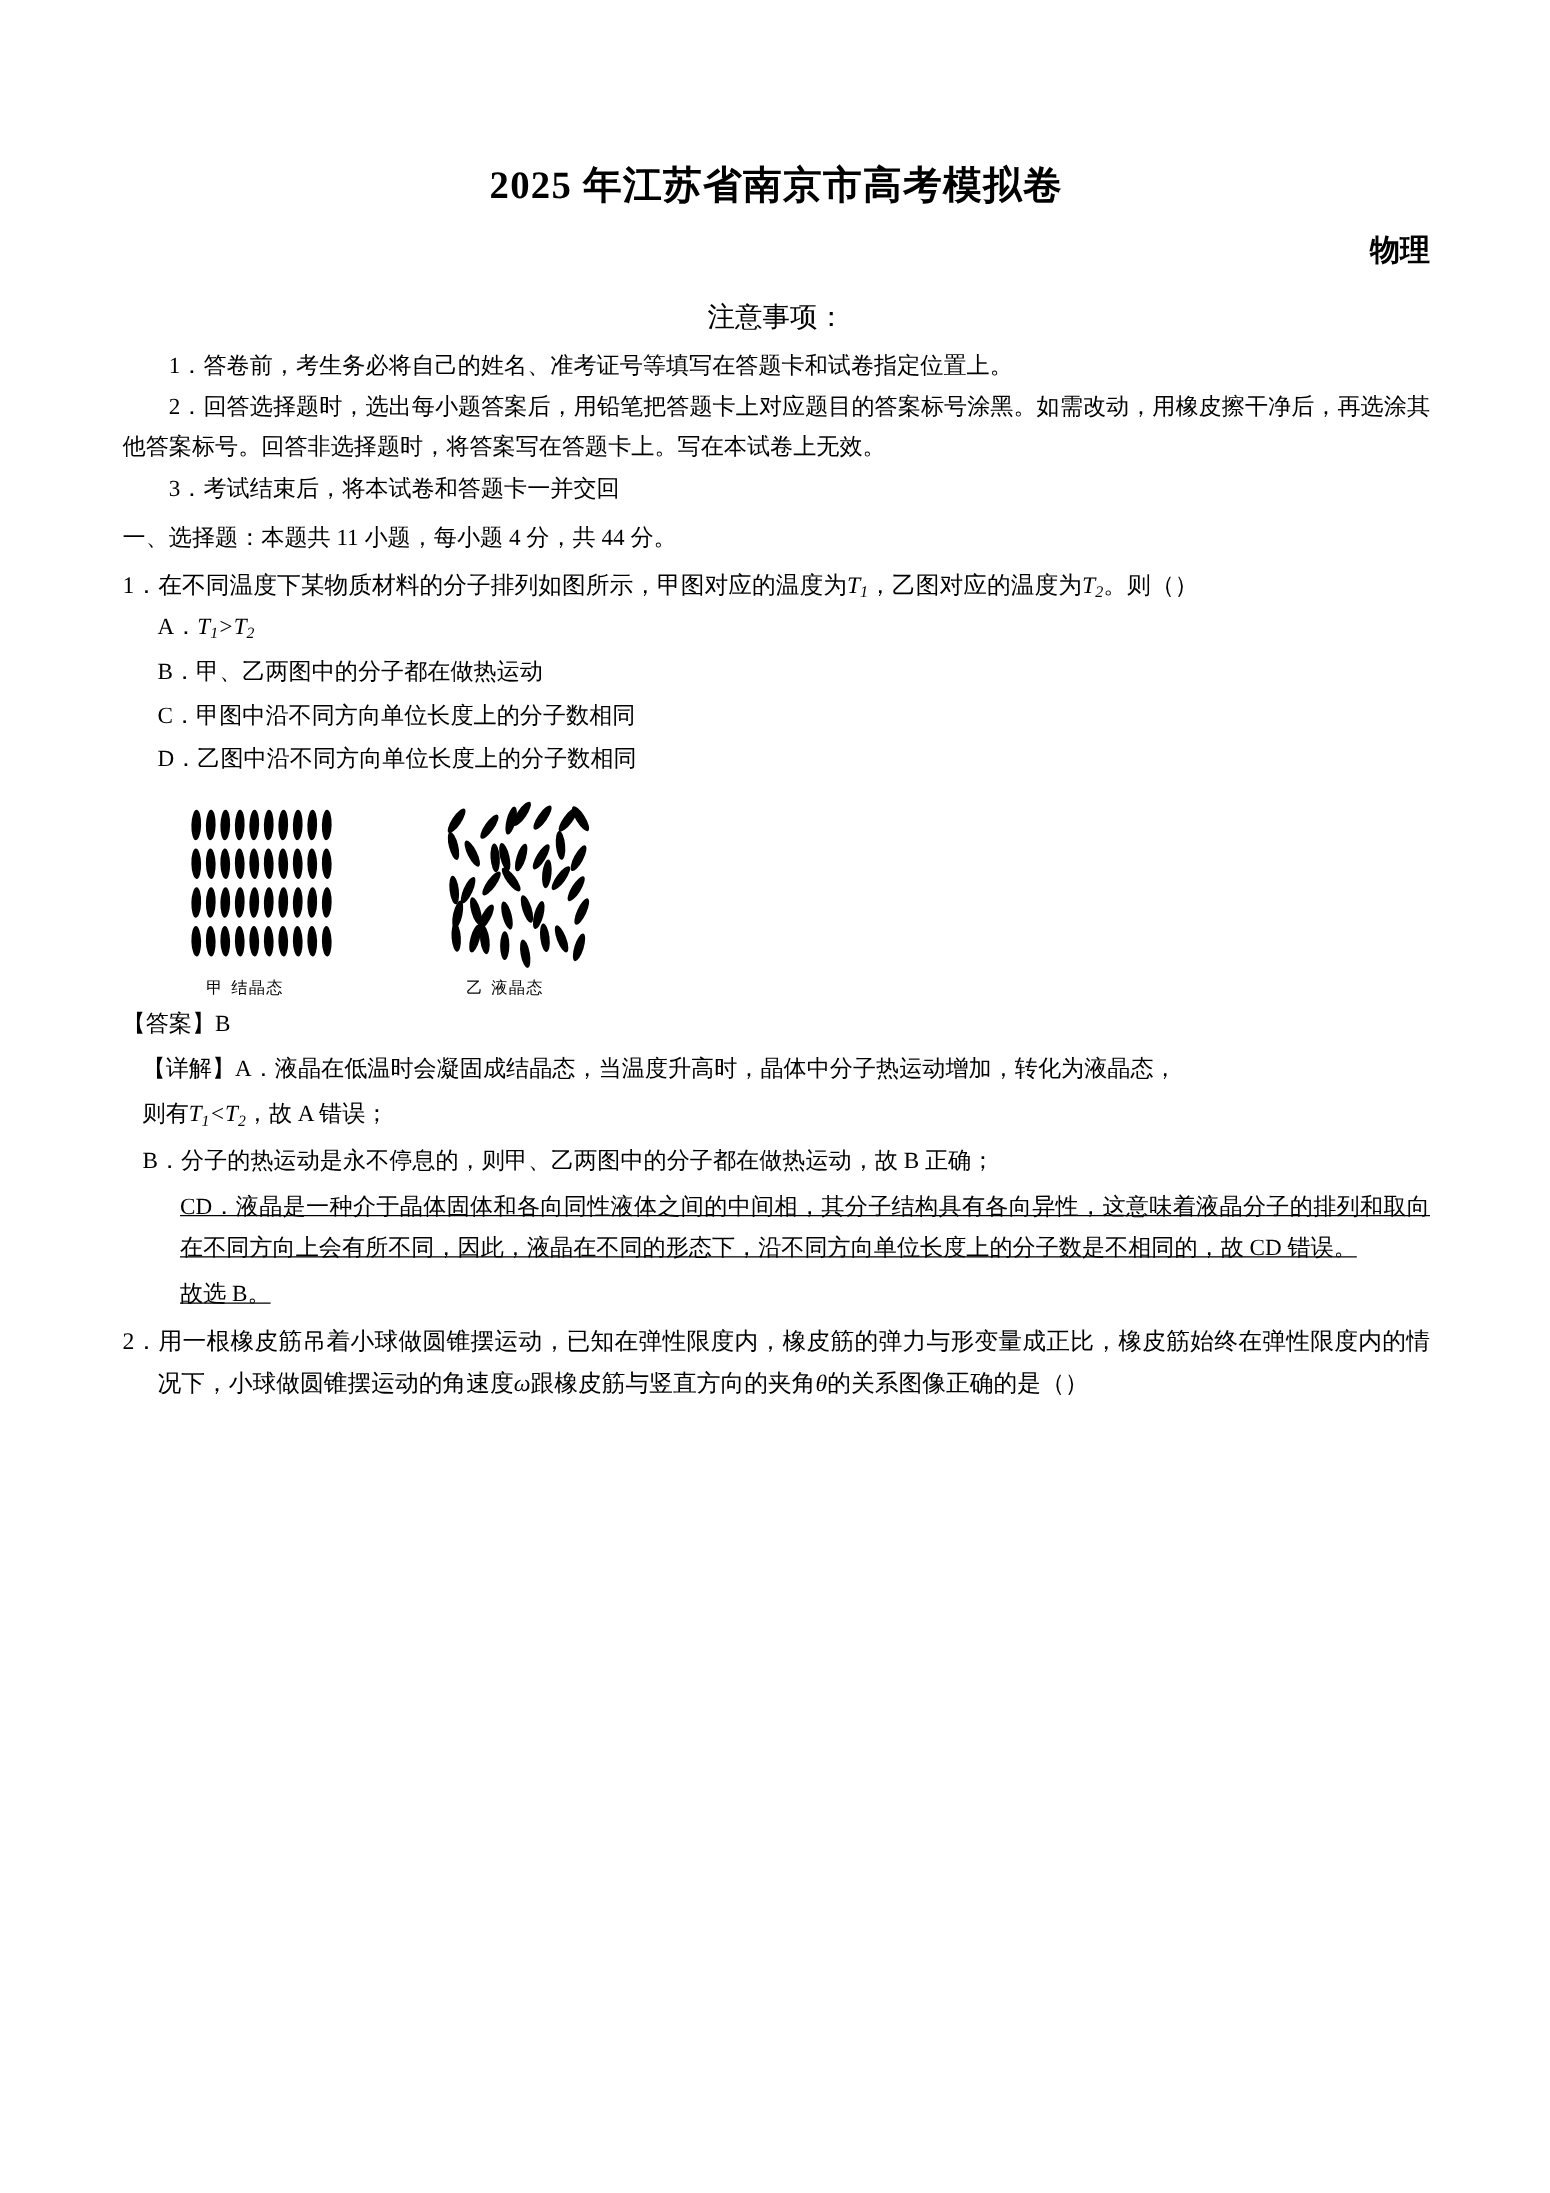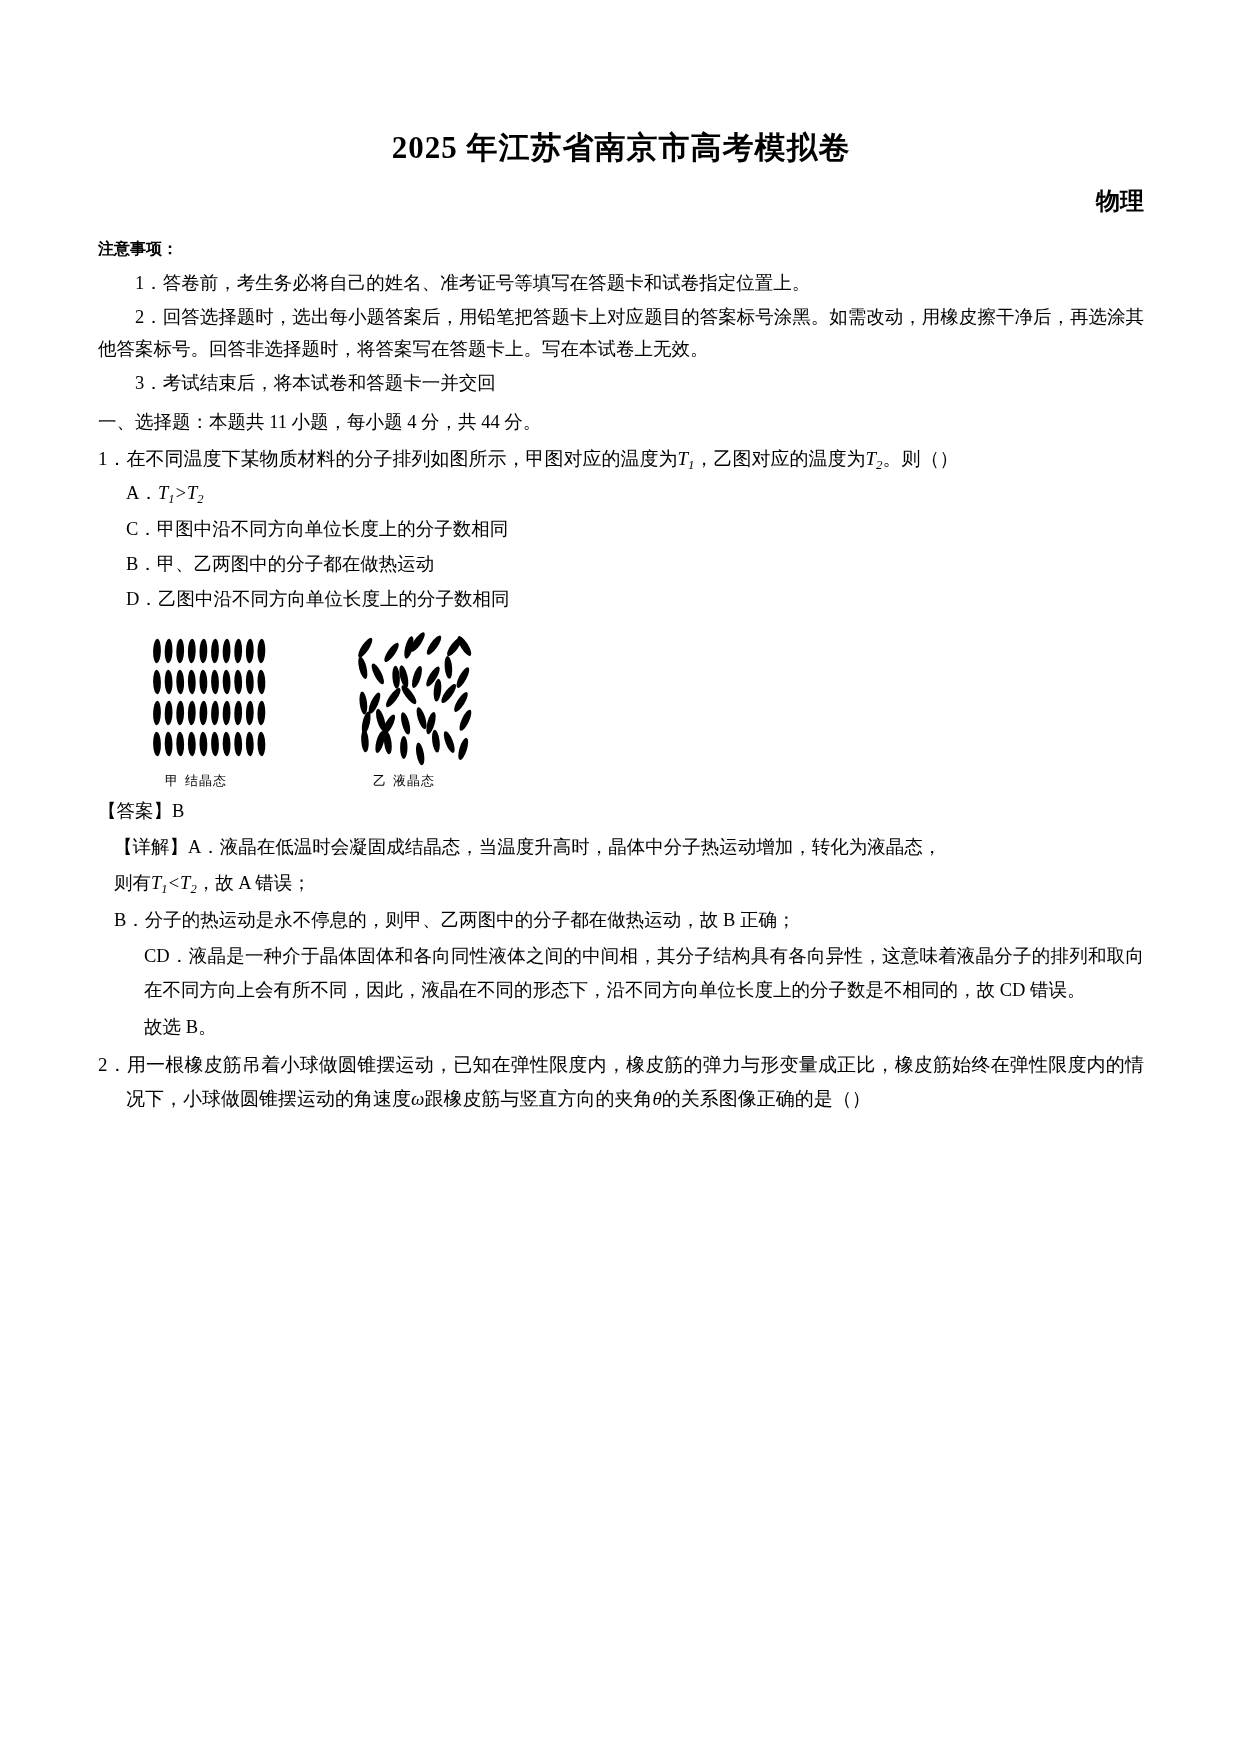--- a/index.html
+++ b/index.html
@@ -38,24 +38,25 @@
     line-height: 1.3;
   }
   .doc-subtitle {
     text-align: right;
     font-size: 24px;
     font-weight: bold;
     margin: 0 0 20px 0;
     line-height: 1.3;
   }
   .notice-head {
-    font-size: 16px;
-    font-weight: bold;
+    font-size: 22px;
+    font-weight: normal;
     margin: 0 0 6px 0;
     line-height: 1.55;
+    text-align: center;
   }
   .para {
     font-size: 18.5px;
     line-height: 1.72;
     margin: 0 0 2px 0;
     text-align: justify;
   }
   .indent2 {
     text-indent: 37px;
   }
@@ -103,20 +104,21 @@
     margin: 3px 0 0 16px;
     text-align: justify;
   }
   .expl-ind {
     padding-left: 28px;
     text-indent: -28px;
   }
   .expl-in2 {
     padding-left: 30px;
     text-indent: 0;
+    text-decoration: underline;
   }
   
   .figure {
     margin: 14px 0 4px 0;
     padding-left: 45px;
     position: relative;
   }
   .fig-row {
     display: flex;
     align-items: flex-start;
@@ -154,24 +156,24 @@
     <div class="sec-head">一、选择题：本题共 11 小题，每小题 4 分，共 44 分。</div>
 
     <div class="q-block q-hang">
       <span>1．</span><span>在不同温度下某物质材料的分子排列如图所示，甲图对应的温度为</span><span class="mathvar"><span>T</span><sub>1</sub></span><span>，乙图对应的温度为</span><span class="mathvar"><span>T</span><sub>2</sub></span><span>。则（</span><span>）</span>
     </div>
 
     <div class="opt">
       <span class="opt-label">A．</span><span class="mathvar"><span>T</span><sub>1</sub><span>&gt;</span><span>T</span><sub>2</sub></span>
     </div>
     <div class="opt">
+      <span class="opt-label">B．</span><span>甲、乙两图中的分子都在做热运动</span>
+    </div>
+    <div class="opt">
       <span class="opt-label">C．</span><span>甲图中沿不同方向单位长度上的分子数相同</span>
-    </div>
-    <div class="opt">
-      <span class="opt-label">B．</span><span>甲、乙两图中的分子都在做热运动</span>
     </div>
     <div class="opt">
       <span class="opt-label">D．</span><span>乙图中沿不同方向单位长度上的分子数相同</span>
     </div>
 
     <div class="figure">
       <div class="fig-row">
         <div class="fig-panel">
           <svg class="fig-canvas" width="140" height="140" viewBox="0 0 140 140">
             <g fill="#000000" id="cryst">

